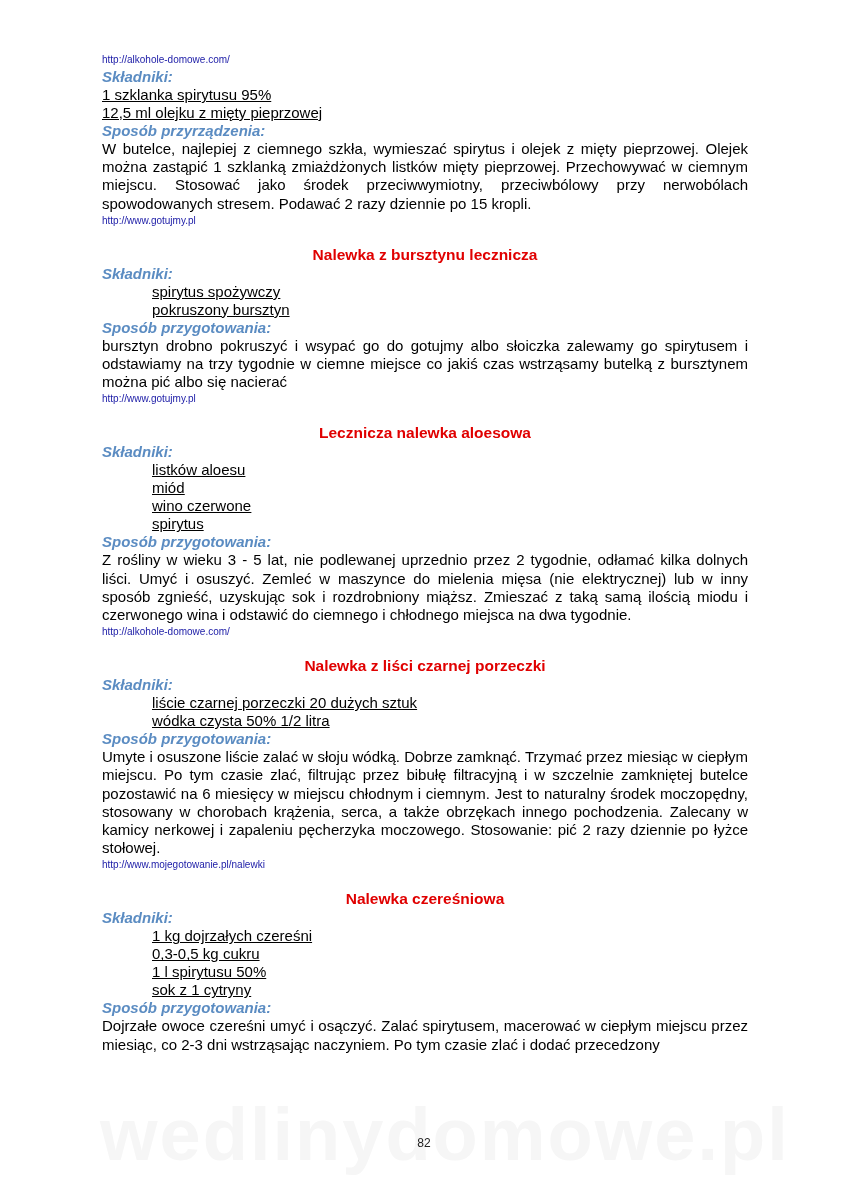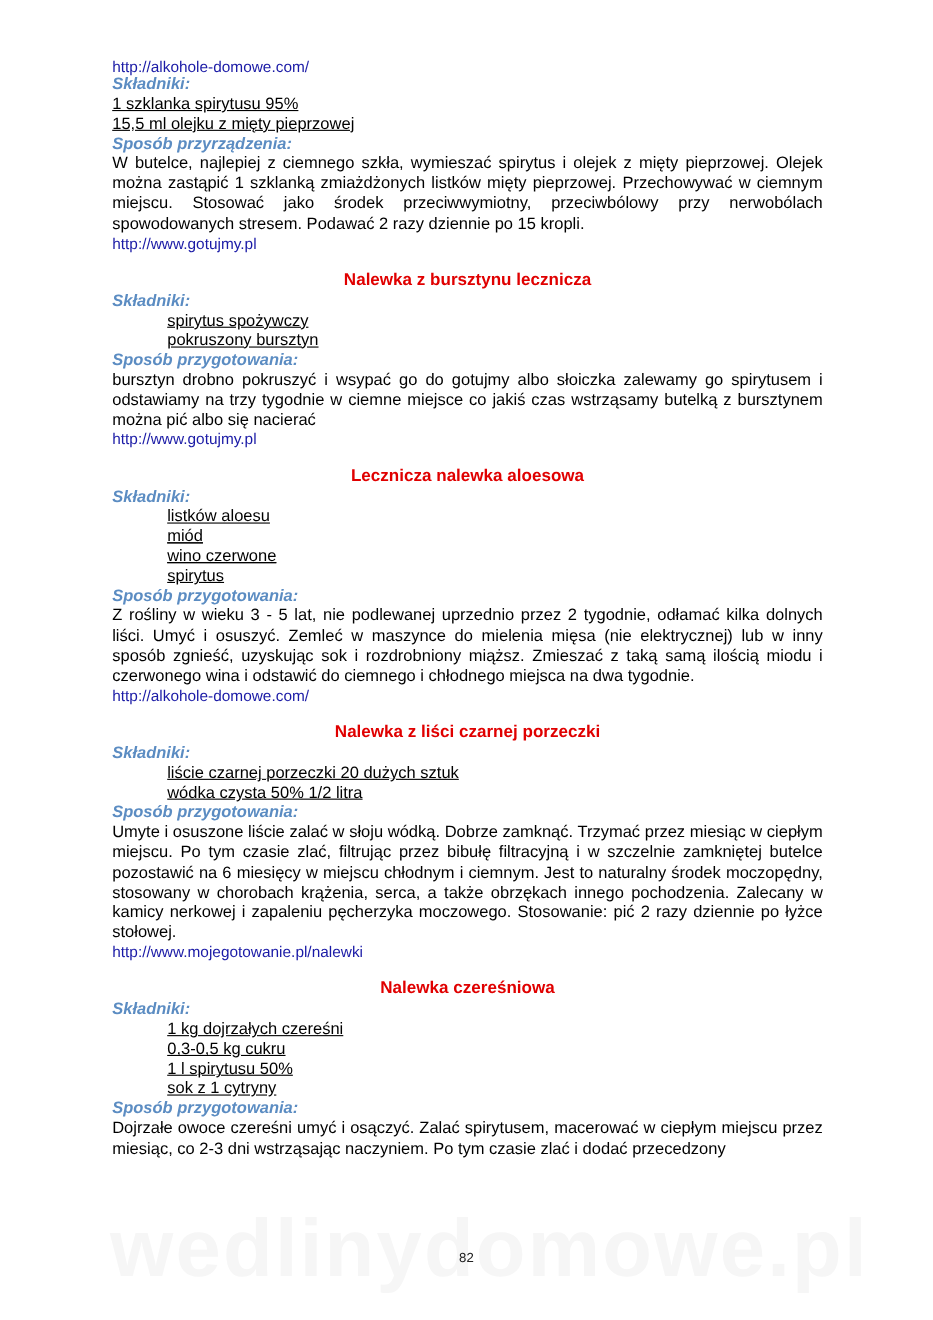--- a/index.html
+++ b/index.html
@@ -1,19 +1,19 @@
 <!DOCTYPE html>
 <html><head>
   <meta charset="utf-8">
   <style>
     html, body { margin: 0; padding: 0; background: #ffffff; }
     body { width: 848px; height: 1200px; position: relative; overflow: hidden;
            font-family: "Liberation Sans", sans-serif; color: #000; }
     .page { position: absolute; left: 102px; top: 52px; width: 646px; }
-    .src { font-size: 14px; color: #1a1aa6; text-decoration: none; display: block; line-height: 16px; }
+    .src { font-size: 10px; color: #1a1aa6; text-decoration: none; display: block; line-height: 16px; }
     .title { font-size: 15.5px; font-weight: bold; color: #e00000; text-align: center;
              line-height: 20px; margin-top: 16px; }
     .label { font-size: 15px; font-weight: bold; font-style: italic; color: #5b8cc2; line-height: 18px; }
     .line { font-size: 15px; line-height: 18px; text-decoration: underline; }
     .ind { padding-left: 50px; }
     .u { text-decoration: underline; }
     .para { font-size: 15px; line-height: 18.2px; text-align: justify; text-align-last: left; }
     .pagenum { position: absolute; left: 0; width: 848px; top: 1136px; text-align: center;
                font-size: 12px; color: #222; z-index: 2; }
     .watermark { position: absolute; left: 100px; top: 1092px; width: 660px; text-align: center;
@@ -25,21 +25,21 @@
 <body>
 
 <div class="watermark">wedlinydomowe.pl</div>
 
 <div class="page">
   <a class="src">http://alkohole-domowe.com/</a>
 
   <section>
     <div class="label">Składniki:</div>
     <div class="line">1 szklanka spirytusu 95%</div>
-    <div class="line">15,5 ml olejku z mięty pieprzowej</div>
+    <div class="line">12,5 ml olejku z mięty pieprzowej</div>
     <div class="label">Sposób przyrządzenia:</div>
     <div class="para">W butelce, najlepiej z ciemnego szkła, wymieszać spirytus i olejek z mięty pieprzowej. Olejek można zastąpić 1 szklanką  zmiażdżonych listków mięty pieprzowej. Przechowywać w ciemnym miejscu. Stosować jako środek przeciwwymiotny, przeciwbólowy przy nerwobólach spowodowanych stresem. Podawać 2 razy dziennie po 15 kropli.</div>
     <a class="src">http://www.gotujmy.pl</a>
   </section>
 
   <section>
     <div class="title">Nalewka z bursztynu lecznicza</div>
     <div class="label">Składniki:</div>
     <div class="line ind">spirytus spożywczy</div>
     <div class="line ind">pokruszony bursztyn</div>

